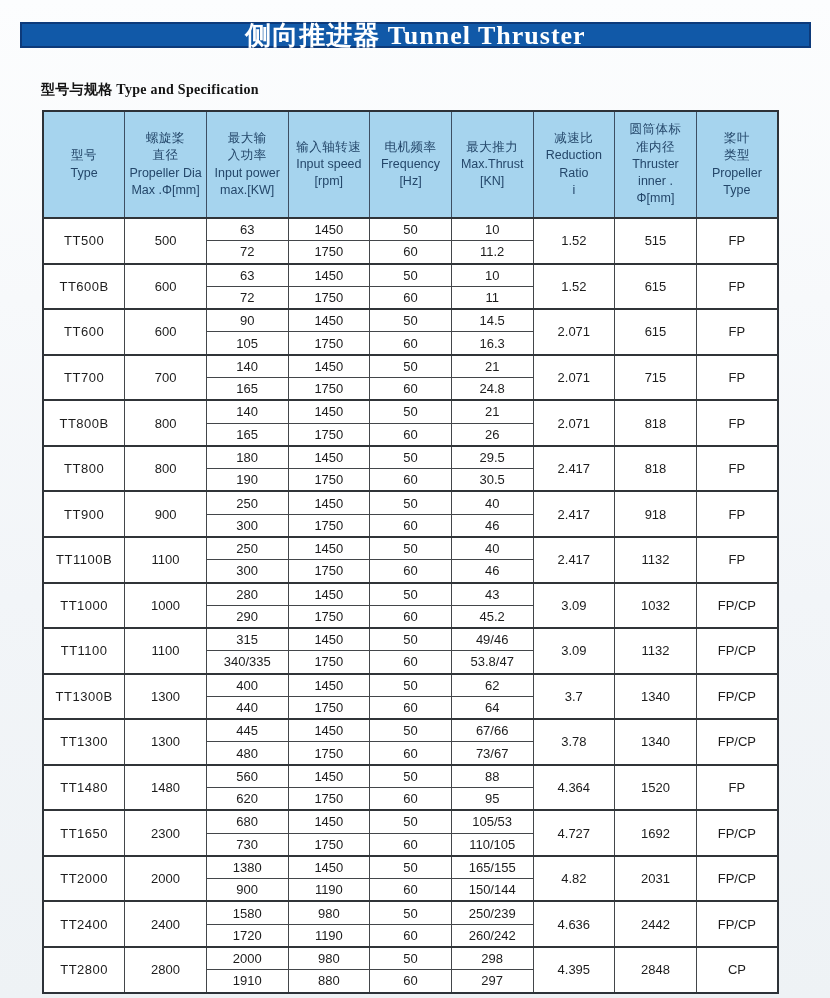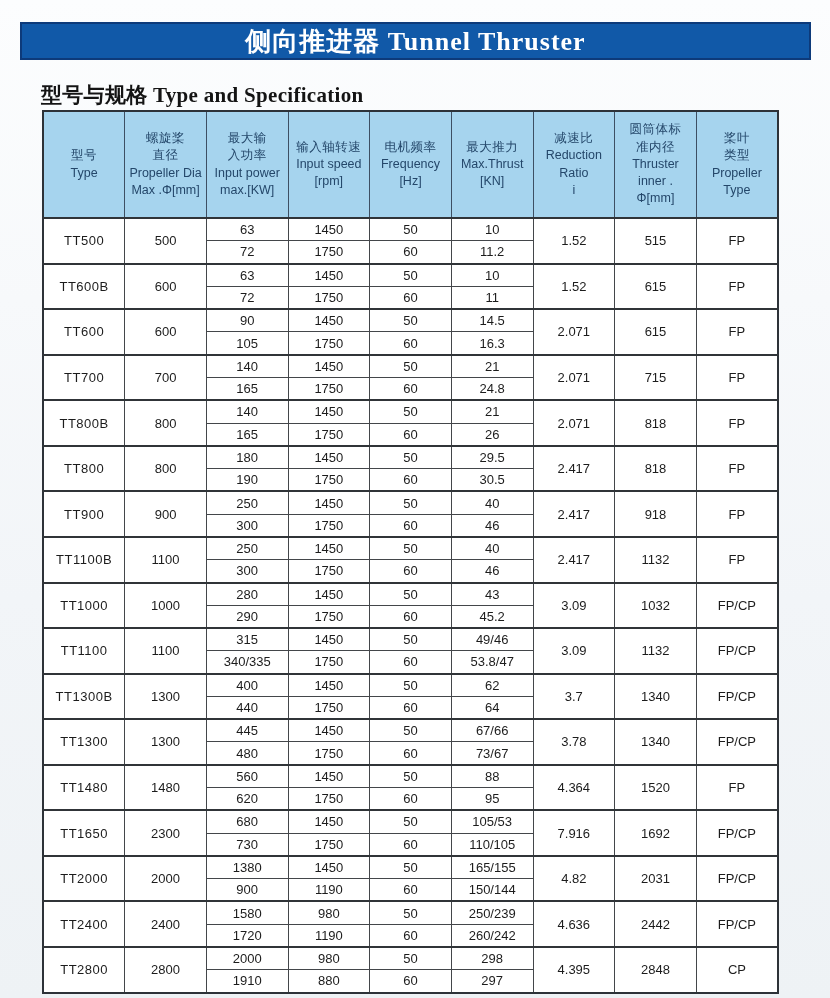--- a/index.html
+++ b/index.html
@@ -4,36 +4,36 @@
 <style>
   html,body { margin:0; padding:0; }
   .page {
     position:relative;
     width:830px; height:998px;
     background:linear-gradient(180deg,#fcfdfe 0%, #f2f5f8 60%, #eef2f5 100%);
     font-family:"Liberation Sans", sans-serif;
     overflow:hidden;
   }
   .title-bar {
-    position:absolute; left:20px; top:22px; width:791px; height:38px;
+    position:absolute; left:20px; top:22px; width:791px; height:26px;
     box-sizing:border-box;
     background:#1159a8;
     border:2px solid #0d3a7a;
     display:flex; align-items:center; justify-content:center;
   }
   .title-text {
     color:#ffffff;
     font-family:"Liberation Serif", serif;
     font-size:26px; font-weight:700; letter-spacing:1px;
     white-space:nowrap;
   }
   .section-heading {
     position:absolute; left:41px; top:81px;
     font-family:"Liberation Serif", serif;
-    font-size:21px; font-weight:700; color:#141414;
+    font-size:14px; font-weight:700; color:#141414;
     letter-spacing:0.3px;
   }
   table.spec {
     position:absolute; left:42px; top:110px; width:737px;
     border-collapse:collapse; table-layout:fixed;
     border:2px solid #2d3238;
     background:#ffffff;
   }
   .spec thead tr { height:107px; }
   .spec th {
@@ -354,21 +354,21 @@
           <td>60</td>
           <td>95</td>
         </tr>
         <tr class="main-start">
           <td rowspan="2" class="cell-type">TT1650</td>
           <td rowspan="2">2300</td>
           <td>680</td>
           <td>1450</td>
           <td>50</td>
           <td>105/53</td>
-          <td rowspan="2">7.916</td>
+          <td rowspan="2">4.727</td>
           <td rowspan="2">1692</td>
           <td rowspan="2">FP/CP</td>
         </tr>
         <tr>
           <td>730</td>
           <td>1750</td>
           <td>60</td>
           <td>110/105</td>
         </tr>
         <tr class="main-start">

